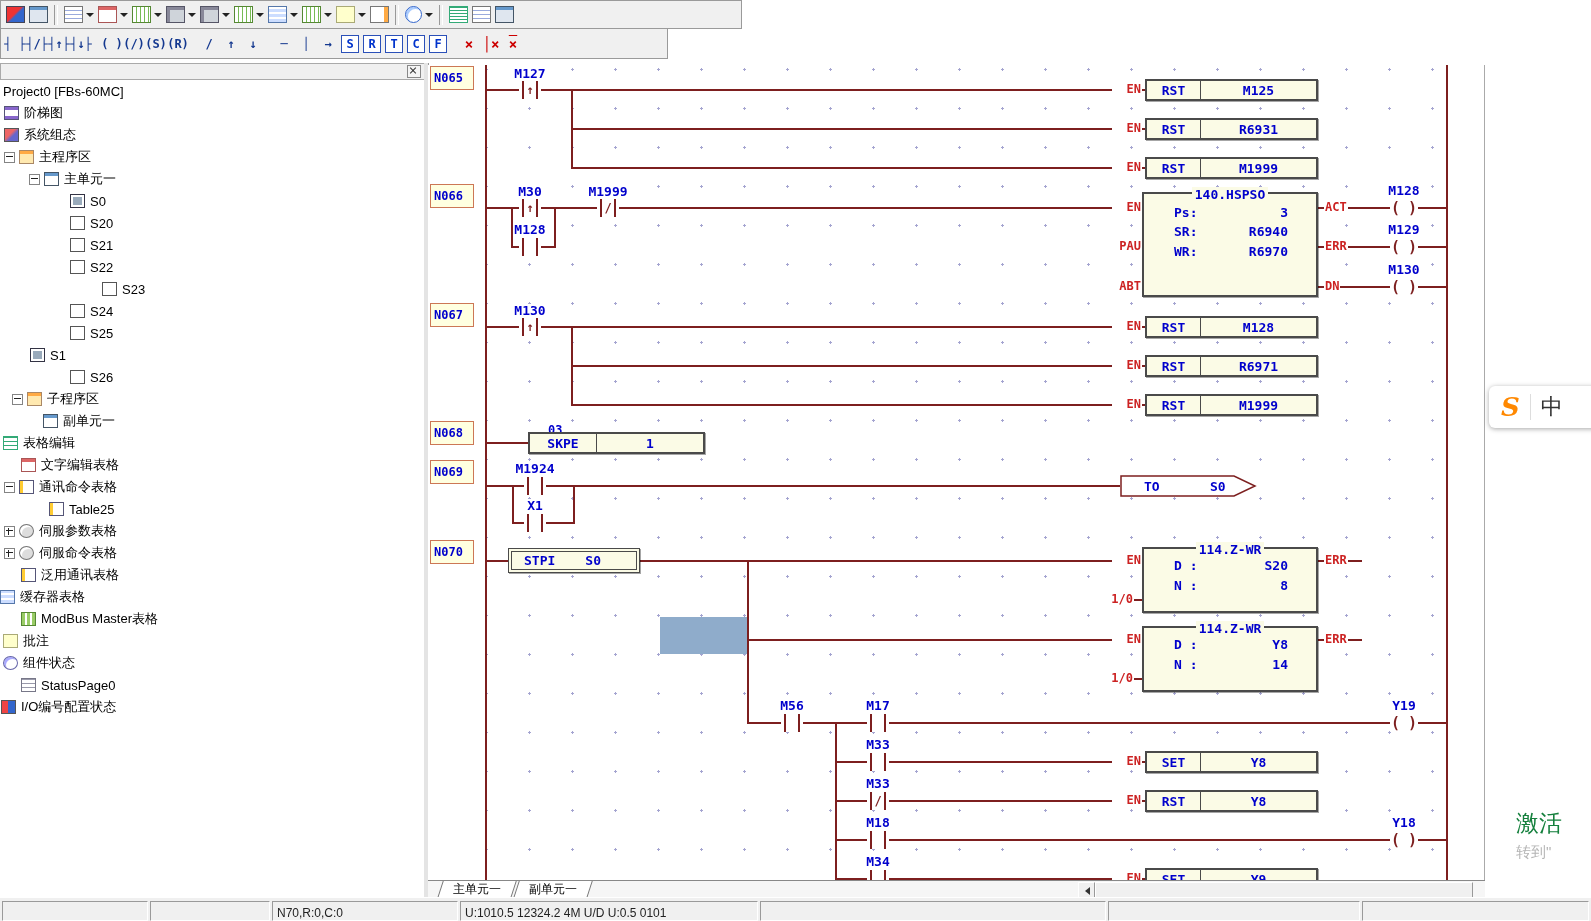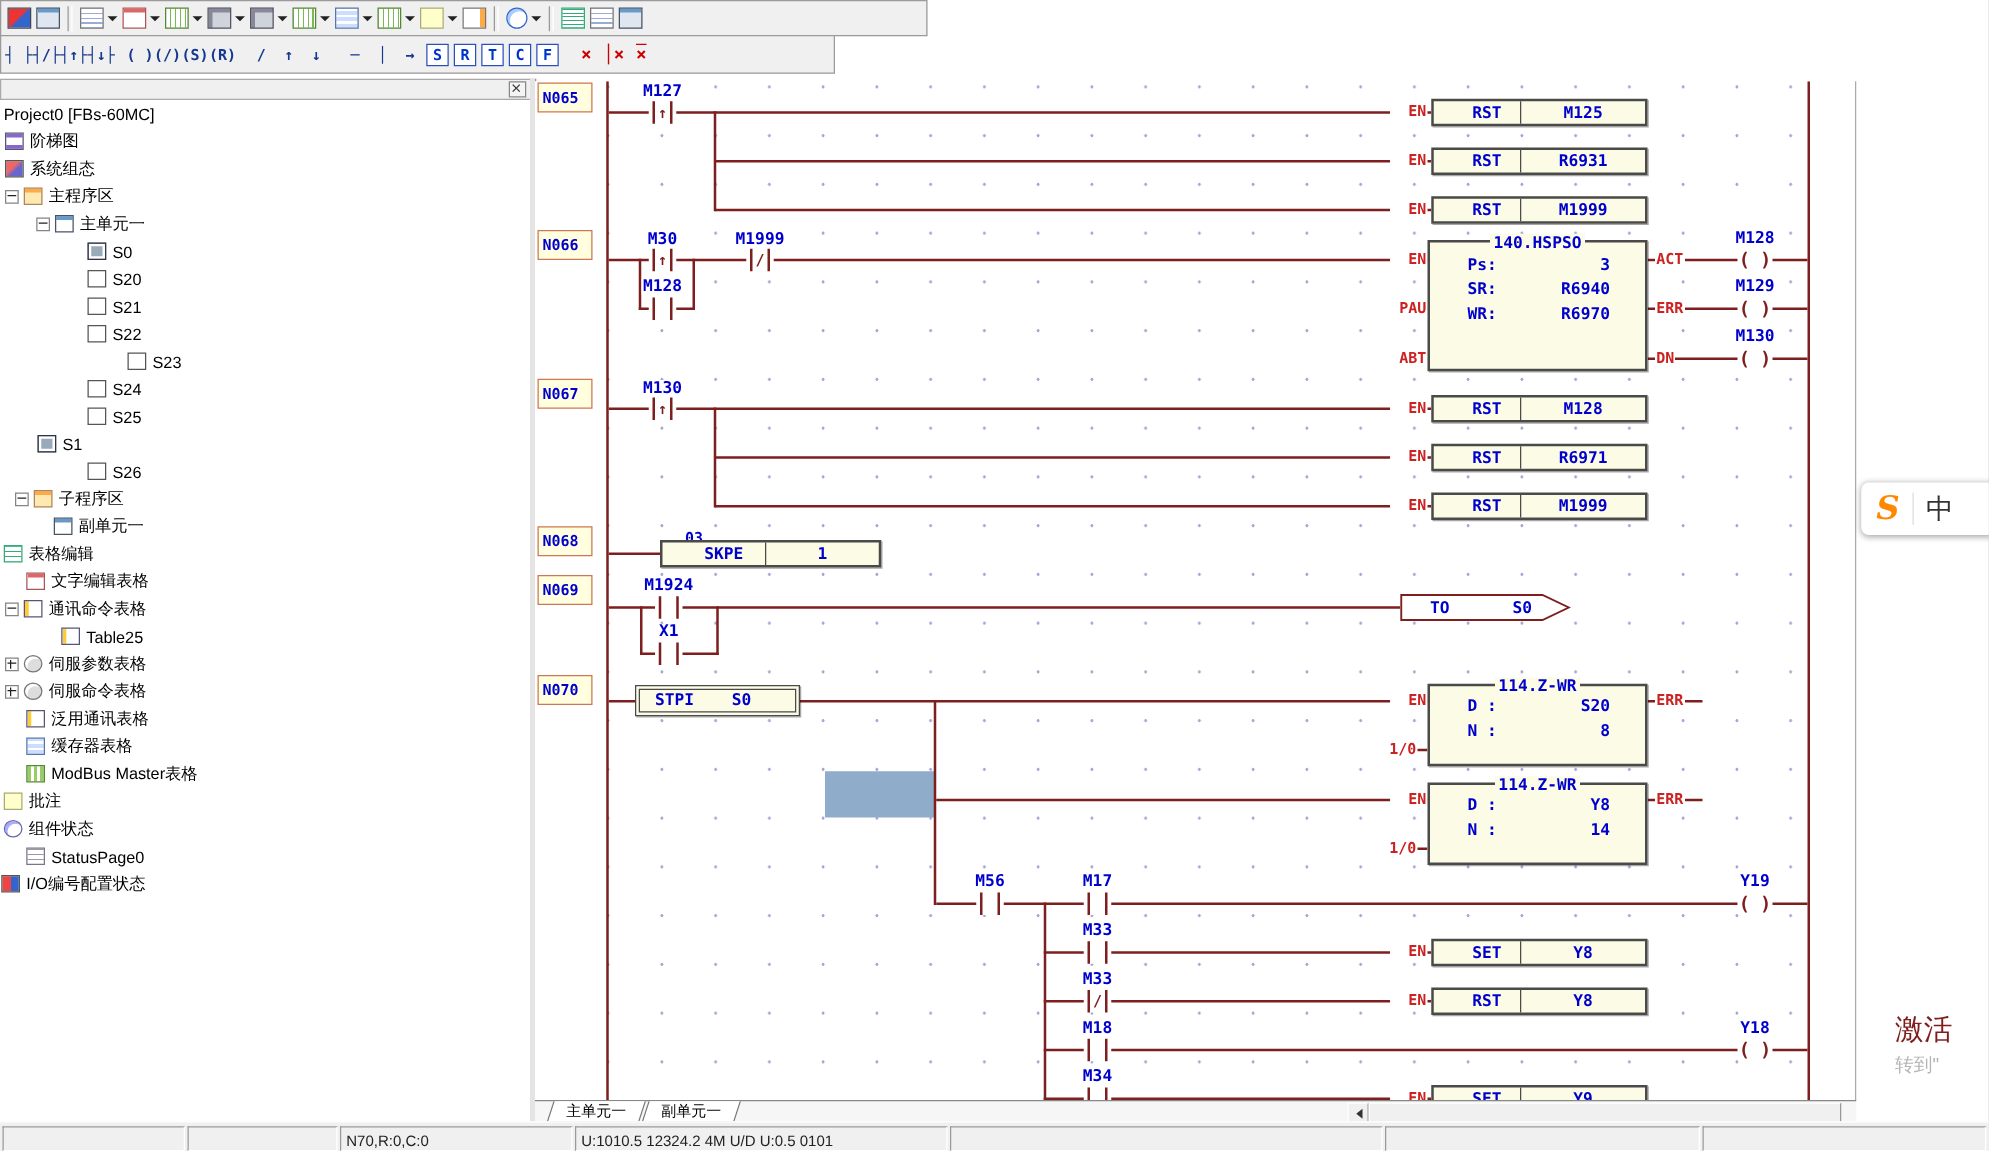--- a/index.html
+++ b/index.html
@@ -74,21 +74,21 @@
   .ct::before{left:3px;}.ct::after{right:3px;}
   .ct span{font:bold 12px "DejaVu Sans Mono",monospace;color:#7d1f1f;line-height:12px;}
   .cl{position:absolute;width:26px;height:18px;background:#fff;color:#7d1f1f;
       font:bold 15px "DejaVu Sans Mono",monospace;display:flex;align-items:center;justify-content:space-between;}
   .cl::before{content:"(";} .cl::after{content:")";}
   .bl{position:absolute;font:bold 13px "DejaVu Sans Mono",monospace;color:#0000cc;line-height:13px;
       background:#fff;transform:translateX(-50%);white-space:nowrap;padding:0 1px;}
   .pin{position:absolute;font:bold 12px "DejaVu Sans Mono",monospace;color:#cc2222;line-height:12px;background:#fff;padding:0 1px;}
   .pin.r{text-align:right;}
   .blk{position:absolute;left:717px;width:173px;height:22px;border:2px solid #4a4a4a;background:#fbfbe6;
-       display:flex;box-shadow:1px 1px 0 rgba(0,0,0,.35);box-sizing:border-box;padding-left:16px;}
+       display:flex;box-shadow:1px 1px 0 rgba(0,0,0,.35);box-sizing:border-box;}
   .blk .c1{width:53px;border-right:1px solid #4a4a4a;display:flex;align-items:center;justify-content:center;
            font:bold 13px "DejaVu Sans Mono",monospace;color:#0000cc;}
   .blk .c2{flex:1;display:flex;align-items:center;justify-content:center;
            font:bold 13px "DejaVu Sans Mono",monospace;color:#0000cc;}
   .fb{position:absolute;left:714px;width:176px;border:2px solid #4a4a4a;background:#fbfbe6;
       box-shadow:1px 1px 0 rgba(0,0,0,.35);box-sizing:border-box;}
   .fb .ft{position:absolute;top:-7px;left:0;right:0;text-align:center;font:bold 13px "DejaVu Sans Mono",monospace;color:#0000cc;}
   .fb .ft i{font-style:normal;background:#fbfbe6;padding:0 3px;}
   .fr{position:absolute;left:30px;right:28px;display:flex;justify-content:space-between;
       font:bold 13px "DejaVu Sans Mono",monospace;color:#0000cc;line-height:13px;}
@@ -112,21 +112,21 @@
   .thumb{position:absolute;top:1px;height:15px;background:#f0f0f0;border:1px solid #999;border-top-color:#fff;border-left-color:#fff;}
   .statusbar{position:absolute;left:0;top:897px;width:1591px;height:24px;background:#f0f0f0;border-top:1px solid #fff;}
   .scell{position:absolute;top:3px;height:20px;border:1px solid;border-color:#9a9a9a #fff #fff #9a9a9a;
          font-size:12px;color:#222;padding:4px 4px 0 4px;box-sizing:border-box;white-space:nowrap;overflow:hidden;}
   
   .ime{position:absolute;left:1489px;top:386px;width:115px;height:42px;background:#fff;border-radius:6px;
        box-shadow:0 1px 5px rgba(0,0,0,.35);display:flex;align-items:center;}
   .ime .logo{font:bold italic 26px "DejaVu Serif",serif;color:#ff8800;margin:0 10px 0 12px;}
   .ime .div{width:1px;height:26px;background:#ddd;}
   .ime .mode{font-size:22px;color:#333;margin-left:10px;}
-  .wm1{position:absolute;left:1516px;top:808px;font-size:23px;color:#7f1d1d;}
+  .wm1{position:absolute;left:1516px;top:808px;font-size:23px;color:#15803d;}
   .wm2{position:absolute;left:1516px;top:843px;font-size:15px;color:#b5b5b5;}
 </style>
 </head>
 <body>
 
 <div class="stage">
 
   <div class="tb" id="tb1">
     <span class="tbtn">
         <i class="mi m1"></i>
@@ -312,21 +312,21 @@
       </div>
     <div class="ti" style="padding-left:4px">
         <span class="exp plus"></span>
         <span class="ic ic-servo"></span>
         <span>伺服命令表格</span>
       </div>
     <div class="ti" style="padding-left:21px">
         <span class="ic ic-comm"></span>
         <span>泛用通讯表格</span>
       </div>
-    <div class="ti" style="padding-left:21px">
+    <div class="ti" style="">
         <span class="ic ic-reg"></span>
         <span>缓存器表格</span>
       </div>
     <div class="ti" style="padding-left:21px">
         <span class="ic ic-modbus"></span>
         <span>ModBus Master表格</span>
       </div>
     <div class="ti" style="padding-left:3px">
         <span class="ic ic-note"></span>
         <span>批注</span>

